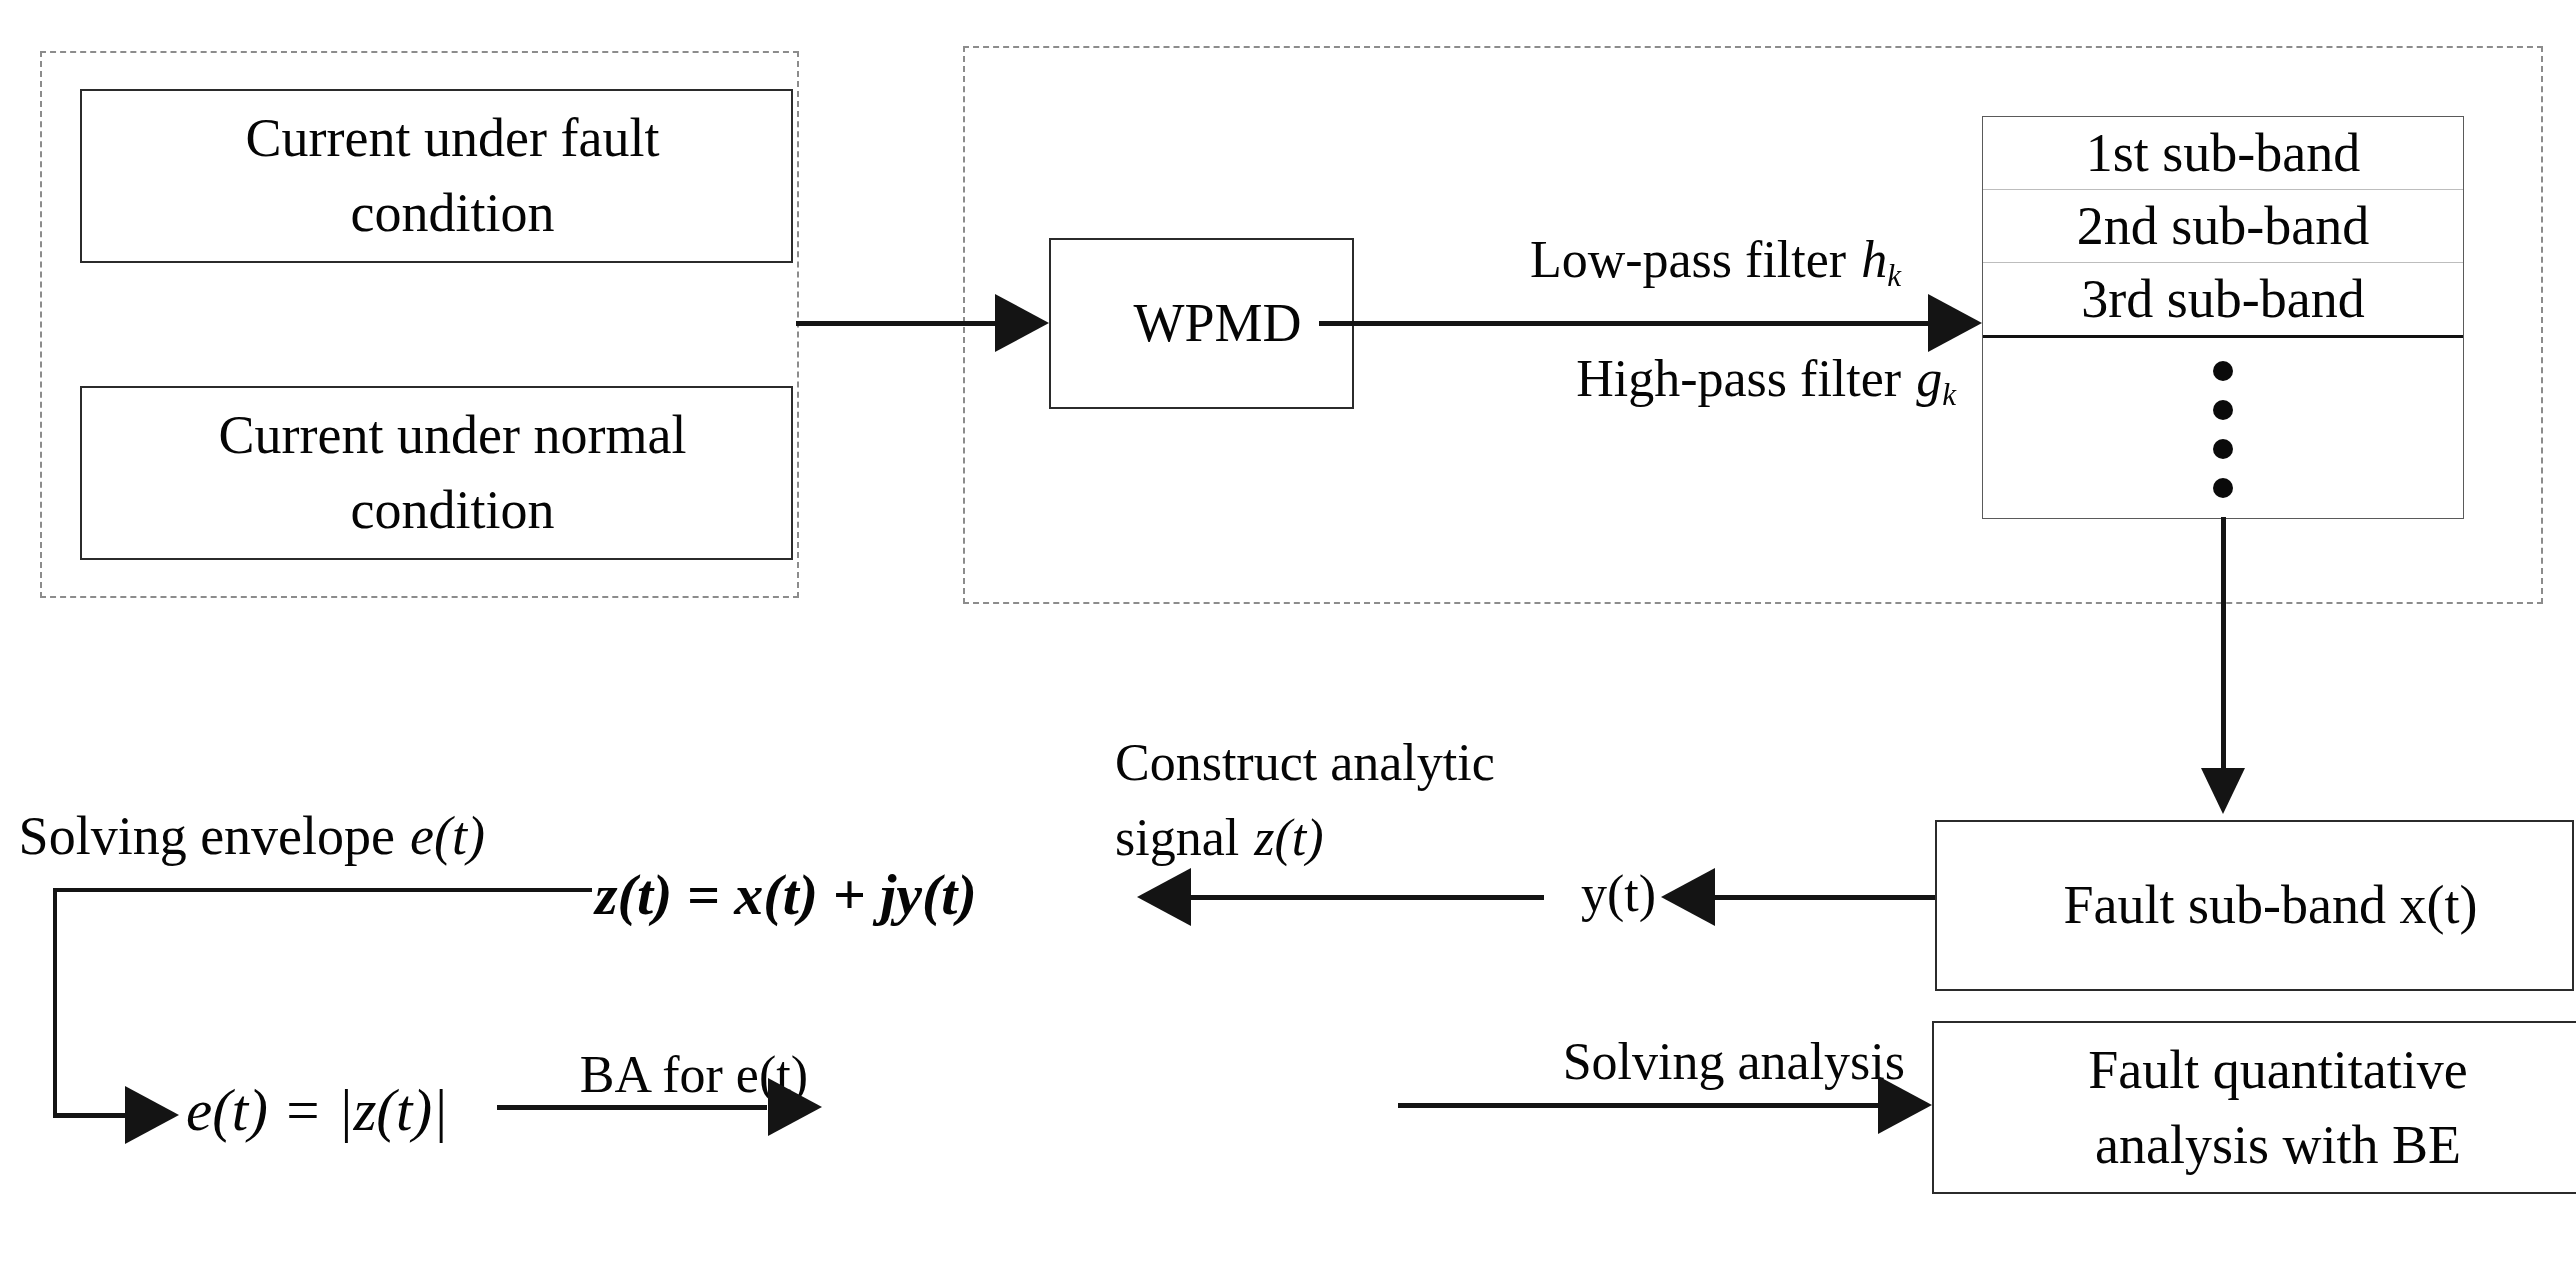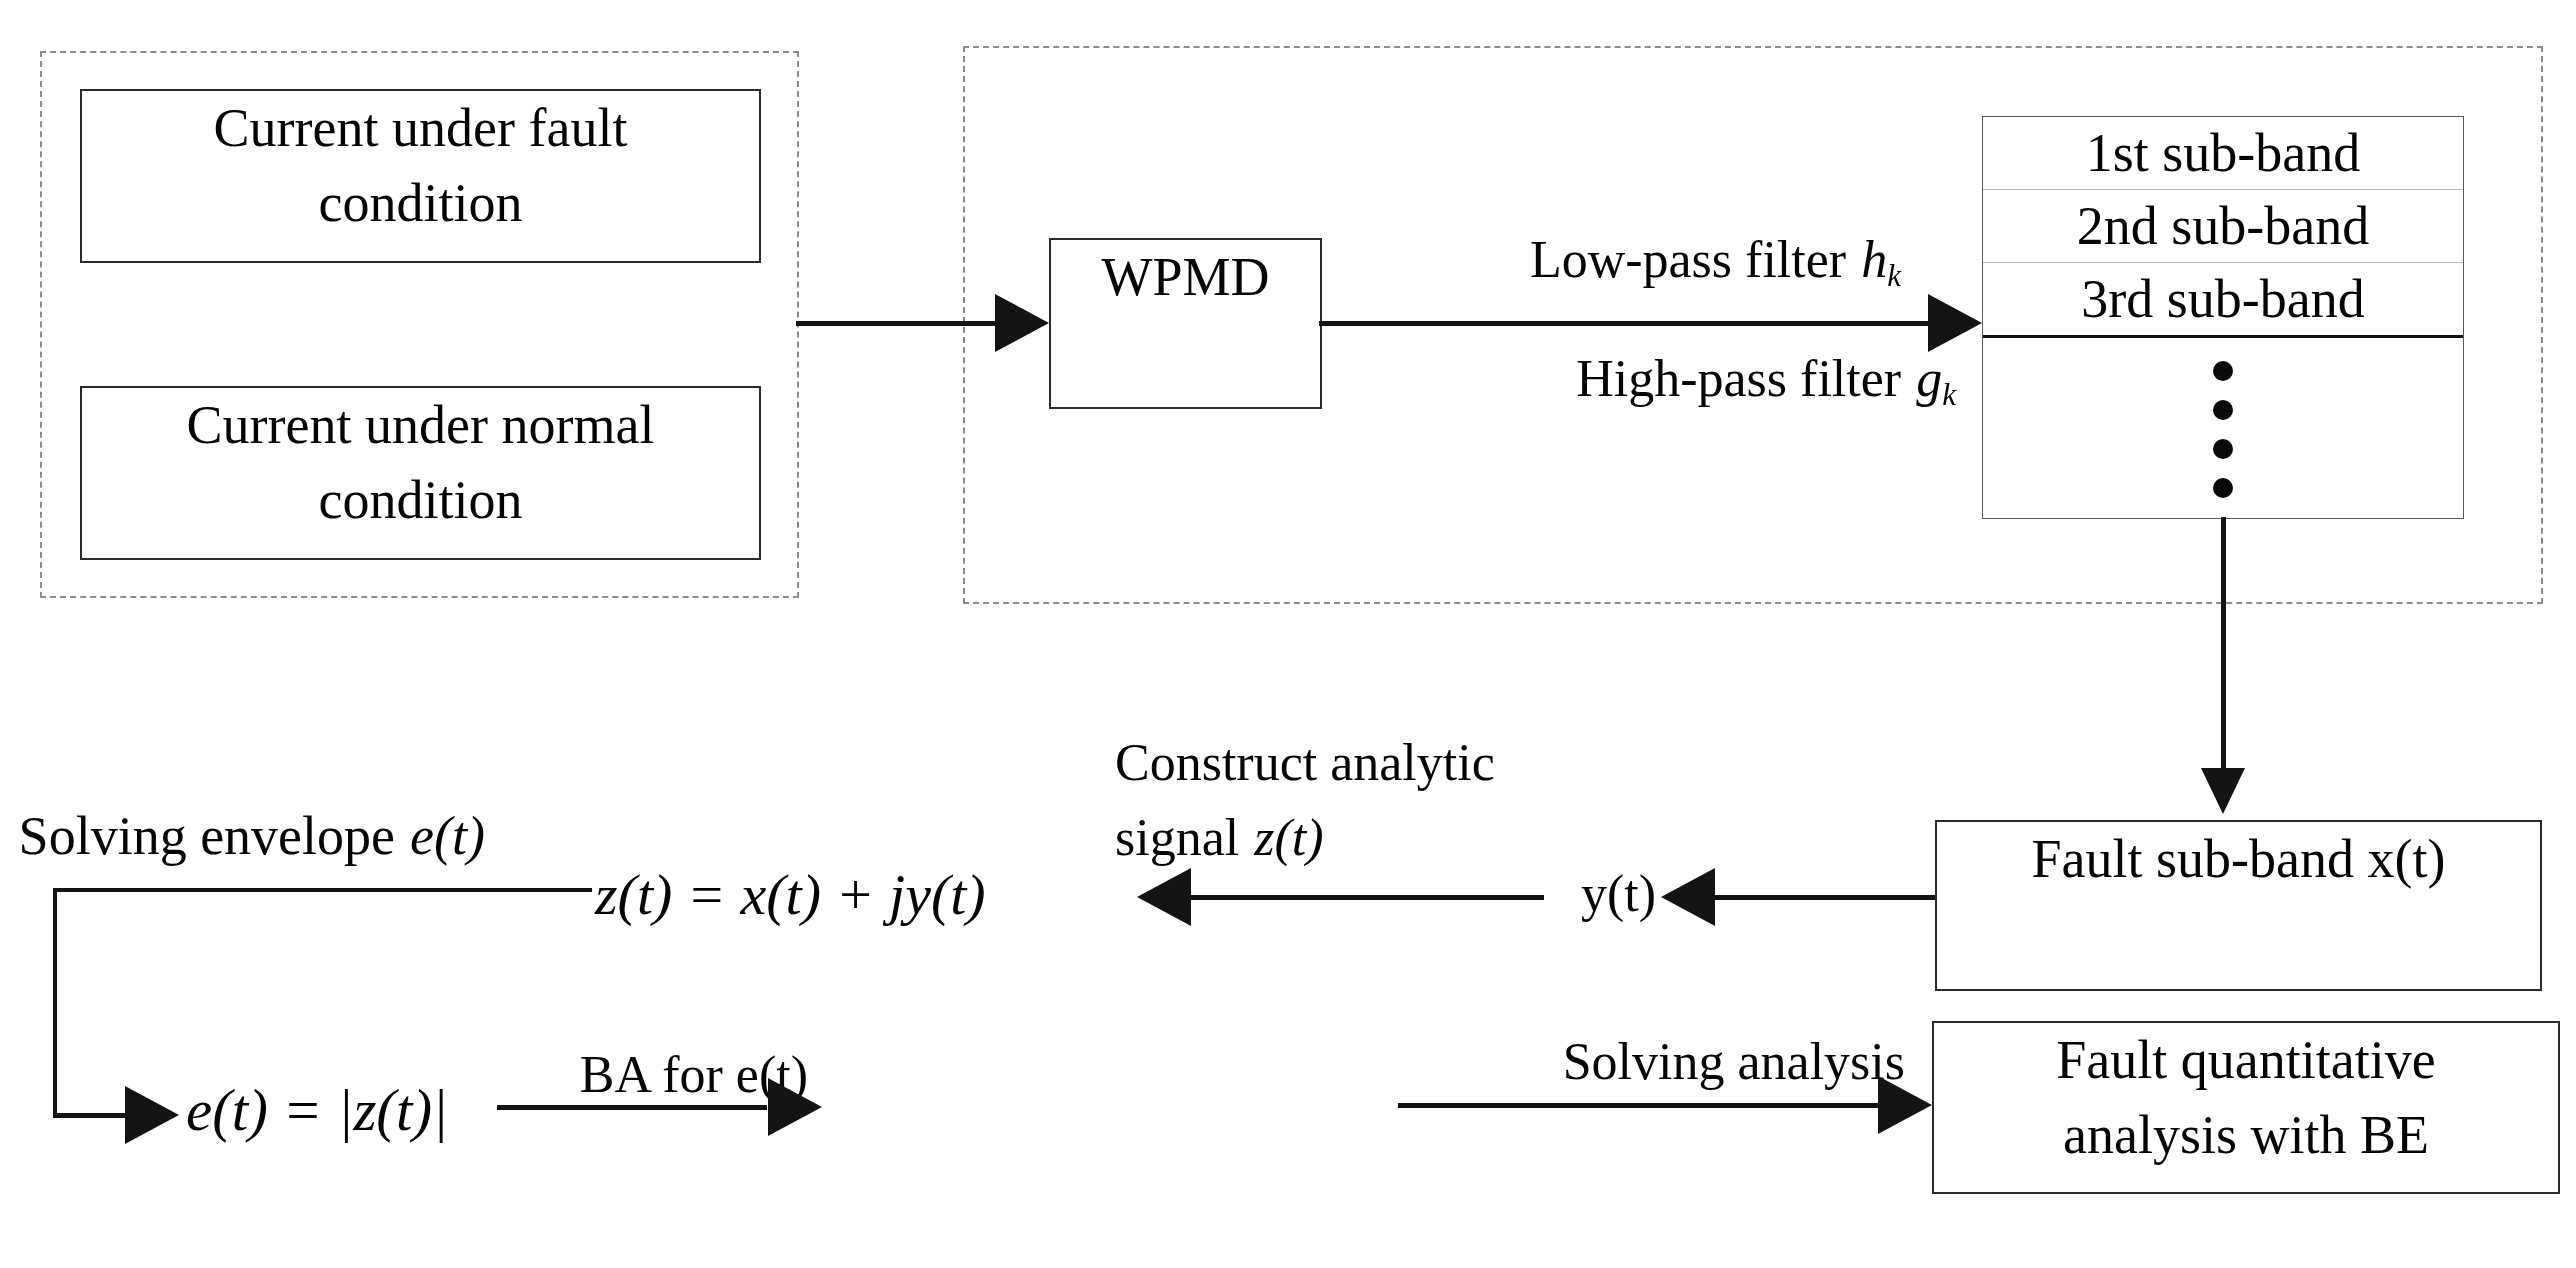--- a/index.html
+++ b/index.html
@@ -3,21 +3,21 @@
 <meta charset="utf-8">
 <style>
   html,body{margin:0;padding:0;background:#ffffff;}
   .canvas{
     position:relative;width:2576px;height:1268px;background:#ffffff;overflow:hidden;
     font-family:"Liberation Serif","DejaVu Serif",serif;color:#050505;
   }
   .dashedbox{position:absolute;border:2.8px dashed #8c8c8c;background:transparent;}
   .box{
     position:absolute;border:2.8px solid #2b2b2b;background:#ffffff;
-    display:flex;align-items:flex-start;justify-content:center;text-align:center;
+    display:flex;align-items:center;justify-content:center;text-align:center;padding-left:32px;
   }
   .box span{white-space:pre-line;line-height:1.38;}
   .fs58{font-size:54px;}
   .fs57{font-size:53px;}
   .fs54{font-size:50px;}
   .hline{position:absolute;height:4.6px;background:#141414;}
   .vline{position:absolute;width:4.6px;background:#141414;}
   .tri{position:absolute;width:0;height:0;}
   .tri-r{border-top:29px solid transparent;border-bottom:29px solid transparent;border-left:54px solid #141414;}
   .tri-l{border-top:29px solid transparent;border-bottom:29px solid transparent;border-right:54px solid #141414;}
@@ -107,21 +107,21 @@
 
   <div class="lbl construct tleft fs57" style="left:1115px;top:725px;width:576px;">
     <div>
       <span>Construct analytic</span>
     </div>
     <div>
       <span>signal</span><span class="mvar">z(t)</span>
     </div>
   </div>
 
-  <div class="eq" style="left:595px;top:861px;font-size:58px;">
+  <div class="eq" style="left:595px;top:861px;font-size:58px;font-weight:bold;">
     <span>z(t) = x(t) + jy(t)</span>
   </div>
 
   <div class="lbl" style="left:18.6px;top:805px;width:595px;text-align:left;font-size:54px;">
     <span>Solving envelope</span><span class="mvar">e(t)</span>
   </div>
   <div class="hline" style="left:53px;top:888px;width:539px;height:3.7px;"></div>
   <div class="vline" style="left:53px;top:888px;height:229px;width:3.7px;"></div>
   <div class="hline" style="left:53px;top:1113px;width:74px;"></div>
   <div class="tri tri-r" style="left:125px;top:1086px;"></div>

